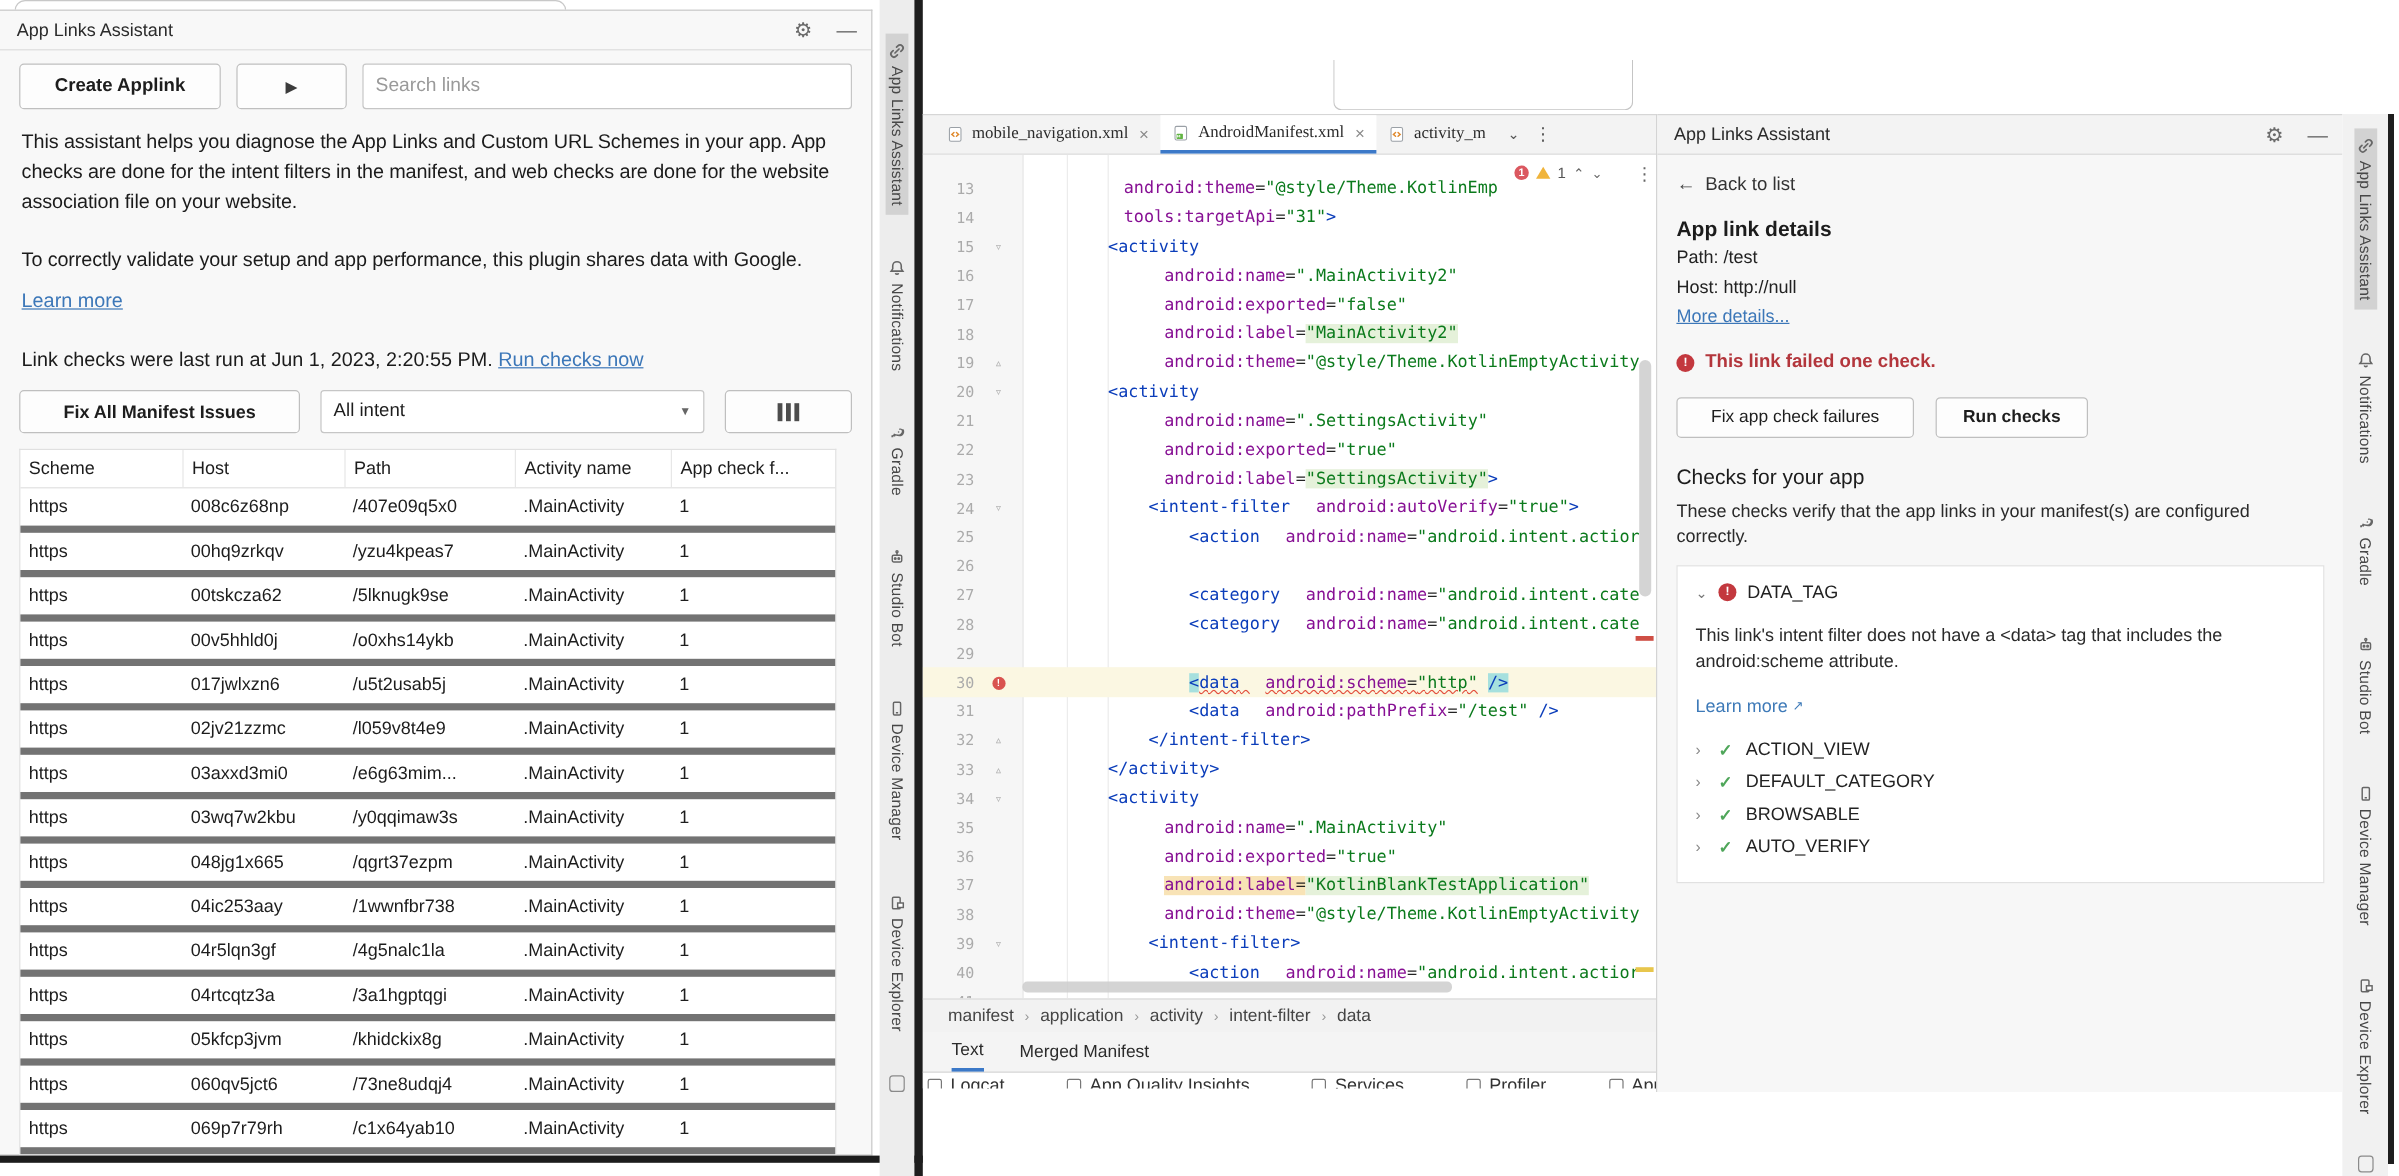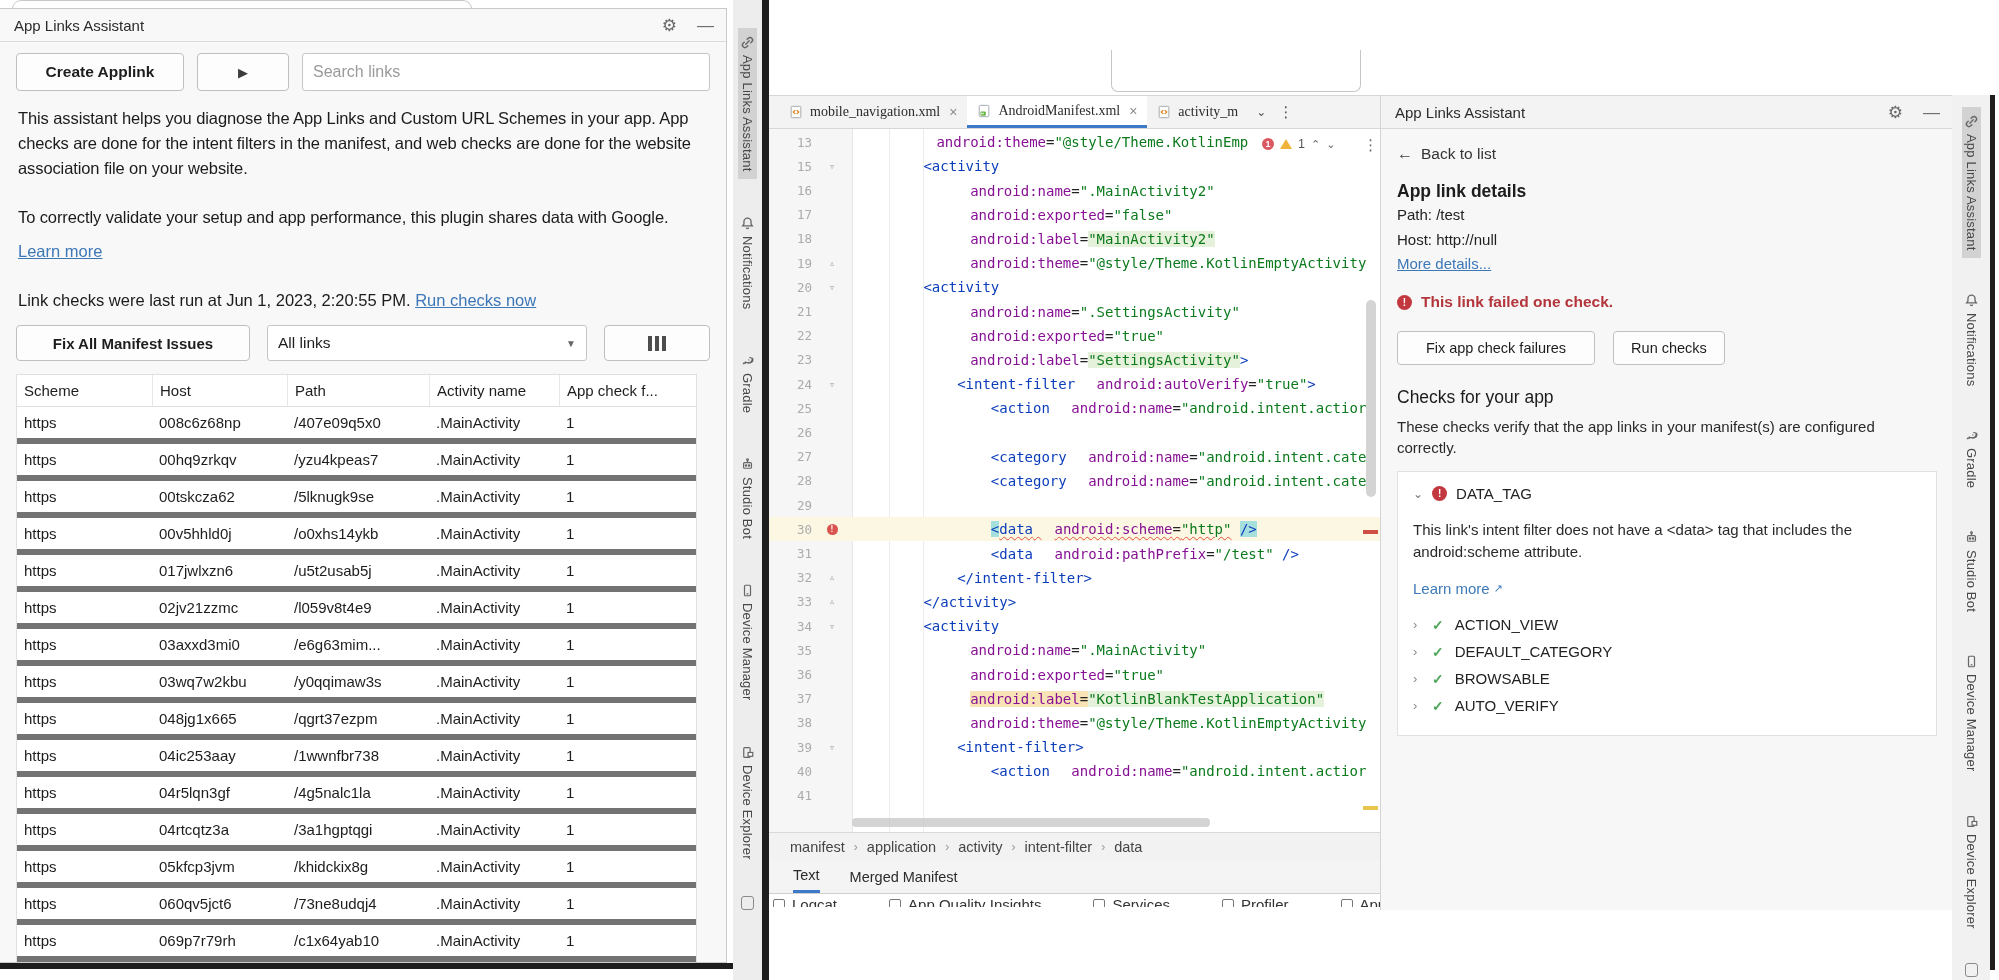--- a/index.html
+++ b/index.html
@@ -65,21 +65,21 @@
   .ed-tab .tab-label{white-space:nowrap;overflow:hidden;font-family:Liberation Serif, serif;}
   .tab-close{color:#8a8a8a;font-size:14px;margin-left:2px;}
   .tab-ic{width:14px;height:14px;flex:0 0 auto;}
   .tab-chevron{display:flex;align-items:center;color:#555;font-size:12px;padding:0 8px;}
   .tab-dots{display:flex;align-items:center;color:#555;font-size:15px;padding:0 4px;letter-spacing:0;}
 
   
   .editor{left:769px;top:129px;width:611px;height:703px;background:#fff;overflow:hidden;}
   .gutter-bg{position:absolute;left:0;top:0;width:83px;height:703px;background:#f6f6f6;border-right:1px solid #e6e6e6;}
   .iguide{position:absolute;top:0;width:1px;height:703px;background:#ececec;}
-  .code-lines{position:absolute;left:0;top:1px;width:100%;}
+  .code-lines{position:absolute;left:0;top:16px;width:100%;}
   .cl{display:flex;align-items:center;height:24.21px;font-family:"DejaVu Sans Mono",monospace;font-size:14px;white-space:pre;position:relative;}
   .cl.cur{background:#fbf7e2;}
   .ln{width:43px;text-align:right;font-size:12.5px;color:#ababab;flex:0 0 auto;font-family:"DejaVu Sans Mono",monospace;}
   .gm{width:40px;text-align:center;flex:0 0 auto;font-size:11px;color:#b5b5b5;line-height:1;}
   .bulb{display:inline-block;width:11px;height:11px;border-radius:50%;background:#d9534f;color:#fff;font-size:8px;line-height:11px;text-align:center;font-weight:bold;}
   .ct{padding-left:4px;}
   .tok-tag{color:#0b3dba;}
   .tok-attr{color:#871094;margin-left:13px;}
   .tok-val{color:#0b7a1c;}
   .tok-pln{color:#222;}
@@ -118,21 +118,21 @@
   .rp-back{margin-top:16px;display:flex;align-items:center;gap:8px;font-size:15.5px;color:#333;cursor:pointer;}
   .back-arrow{font-size:16px;color:#444;}
   .rp-heading{margin-top:18px;font-size:17.5px;font-weight:700;color:#1c1c1c;}
   .rp-kv{margin-top:8px;font-size:15px;color:#222;}
   .rp-kv2{margin-top:4px;}
   .rp-more{display:inline-block;margin-top:7px;font-size:15px;}
   .rp-fail{margin-top:20px;display:flex;align-items:center;gap:9px;font-size:15.5px;font-weight:700;color:#b3363c;}
   .fail-ic{width:15px;height:15px;border-radius:50%;background:#c3383e;color:#fff;font-size:10px;font-weight:bold;text-align:center;line-height:15px;flex:0 0 auto;}
   .rp-buttons{margin-top:20px;display:flex;gap:18px;}
   .btn-fix{width:198px;height:34px;font-size:14.5px;}
-  .btn-run{width:112px;height:34px;font-size:14.5px;}
+  .btn-run{width:127px;height:34px;font-size:14.5px;font-weight:bold;}
   .rp-checks-heading{margin-top:22px;font-size:17.5px;color:#1c1c1c;}
   .rp-checks-desc{margin-top:8px;font-size:15px;line-height:21px;color:#2a2a2a;width:528px;}
   .rp-card{margin-top:13px;width:540px;box-sizing:border-box;background:#fff;border:1px solid #e1e1e1;padding:13px 15px 16px 15px;}
   .card-row1{display:flex;align-items:center;gap:9px;font-size:15px;color:#222;}
   .card-chevron{color:#777;font-size:12px;}
   .card-desc{margin-top:17px;font-size:15px;line-height:22px;color:#2a2a2a;width:482px;}
   .card-learn{display:inline-flex;align-items:center;gap:4px;margin-top:17px;font-size:15px;color:#3e7ab8;cursor:pointer;}
   .ext-arrow{font-size:11px;color:#3e7ab8;}
   .check-list{margin-top:13px;}
   .check-row{display:flex;align-items:center;gap:11px;height:27px;font-size:15px;color:#222;cursor:pointer;}
@@ -164,21 +164,21 @@
       <div class="lw-para">This assistant helps you diagnose the App Links and Custom URL Schemes in your app. App checks are done for the intent filters in the manifest, and web checks are done for the website association file on your website.</div>
       <div class="lw-para lw-para2">To correctly validate your setup and app performance, this plugin shares data with Google.</div>
       <span class="link lw-learn">Learn more</span>
       <div class="lw-lastrun">
         <span>Link checks were last run at Jun 1, 2023, 2:20:55 PM.</span>
         <span class="link">Run checks now</span>
       </div>
       <div class="lw-controls">
         <button class="btn btn-fixall">Fix All Manifest Issues</button>
         <div class="combo">
-          <span>All links</span>
+          <span>All intent</span>
           <span class="combo-arrow">▼</span>
         </div>
         <button class="btn btn-cols">
           <span class="col-bar"></span>
             <span class="col-bar"></span>
             <span class="col-bar"></span>
         </button>
       </div>
       <div class="lw-table">
         <div class="t-row t-head" id="table-head">
@@ -474,20 +474,21 @@
       <span class="tab-chevron">⌄</span>
       <span class="tab-dots">⋮</span>
     </div>
 
   <div class="abs editor">
     <div class="gutter-bg"></div>
     <div class="iguide" style="left:120px"></div>
     <div class="iguide" style="left:154px"></div>
     <div class="code-lines" id="code-lines">
         <div class="cl"><span class="ln">13</span><span class="gm"></span><span class="ct" style="padding-left: calc(8ch + 4px);"><span class="tok-attr">android:theme</span><span class="tok-pln">=</span><span class="tok-val">"@style/Theme.KotlinEmp</span></span></div>
+        <div class="cl"><span class="ln">14</span><span class="gm"></span><span class="ct" style="padding-left: calc(8ch + 4px);"><span class="tok-attr">tools:targetApi</span><span class="tok-pln">=</span><span class="tok-val">"31"</span><span class="tok-tag">&gt;</span></span></div>
         <div class="cl"><span class="ln">15</span><span class="gm">▿</span><span class="ct" style="padding-left: calc(8ch + 4px);"><span class="tok-tag">&lt;activity</span></span></div>
         <div class="cl"><span class="ln">16</span><span class="gm"></span><span class="ct" style="padding-left: calc(12ch + 4px);"><span class="tok-attr">android:name</span><span class="tok-pln">=</span><span class="tok-val">".MainActivity2"</span></span></div>
         <div class="cl"><span class="ln">17</span><span class="gm"></span><span class="ct" style="padding-left: calc(12ch + 4px);"><span class="tok-attr">android:exported</span><span class="tok-pln">=</span><span class="tok-val">"false"</span></span></div>
         <div class="cl"><span class="ln">18</span><span class="gm"></span><span class="ct" style="padding-left: calc(12ch + 4px);"><span class="tok-attr">android:label</span><span class="tok-pln">=</span><span class="tok-val tok-hlg">"MainActivity2"</span></span></div>
         <div class="cl"><span class="ln">19</span><span class="gm">▵</span><span class="ct" style="padding-left: calc(12ch + 4px);"><span class="tok-attr">android:theme</span><span class="tok-pln">=</span><span class="tok-val">"@style/Theme.KotlinEmptyActivity</span></span></div>
         <div class="cl"><span class="ln">20</span><span class="gm">▿</span><span class="ct" style="padding-left: calc(8ch + 4px);"><span class="tok-tag">&lt;activity</span></span></div>
         <div class="cl"><span class="ln">21</span><span class="gm"></span><span class="ct" style="padding-left: calc(12ch + 4px);"><span class="tok-attr">android:name</span><span class="tok-pln">=</span><span class="tok-val">".SettingsActivity"</span></span></div>
         <div class="cl"><span class="ln">22</span><span class="gm"></span><span class="ct" style="padding-left: calc(12ch + 4px);"><span class="tok-attr">android:exported</span><span class="tok-pln">=</span><span class="tok-val">"true"</span></span></div>
         <div class="cl"><span class="ln">23</span><span class="gm"></span><span class="ct" style="padding-left: calc(12ch + 4px);"><span class="tok-attr">android:label</span><span class="tok-pln">=</span><span class="tok-val tok-hlg">"SettingsActivity"</span><span class="tok-tag">&gt;</span></span></div>
         <div class="cl"><span class="ln">24</span><span class="gm">▿</span><span class="ct" style="padding-left: calc(12ch + 4px);"><span class="tok-tag">&lt;intent-filter</span><span class="tok-pln"> </span><span class="tok-attr">android:autoVerify</span><span class="tok-pln">=</span><span class="tok-val">"true"</span><span class="tok-tag">&gt;</span></span></div>

